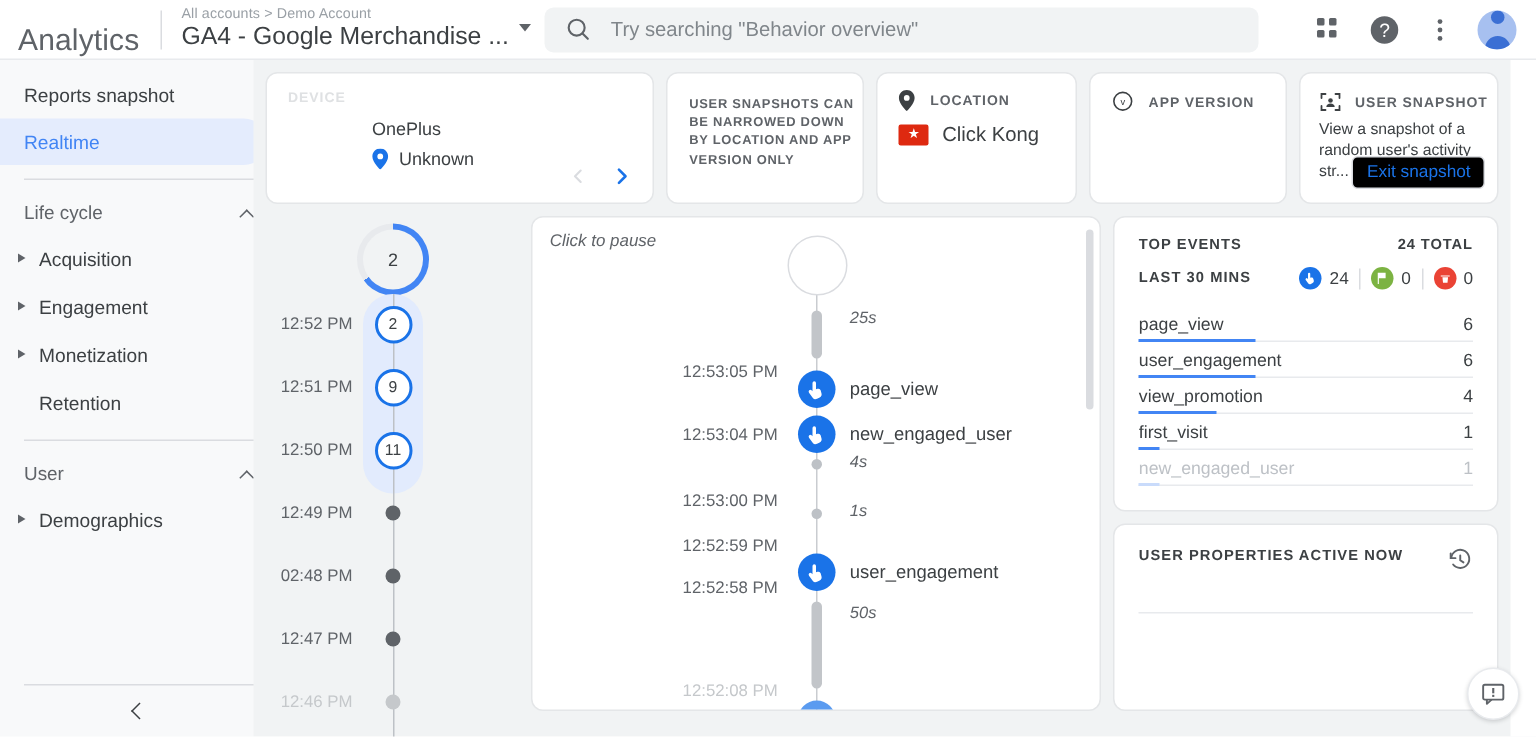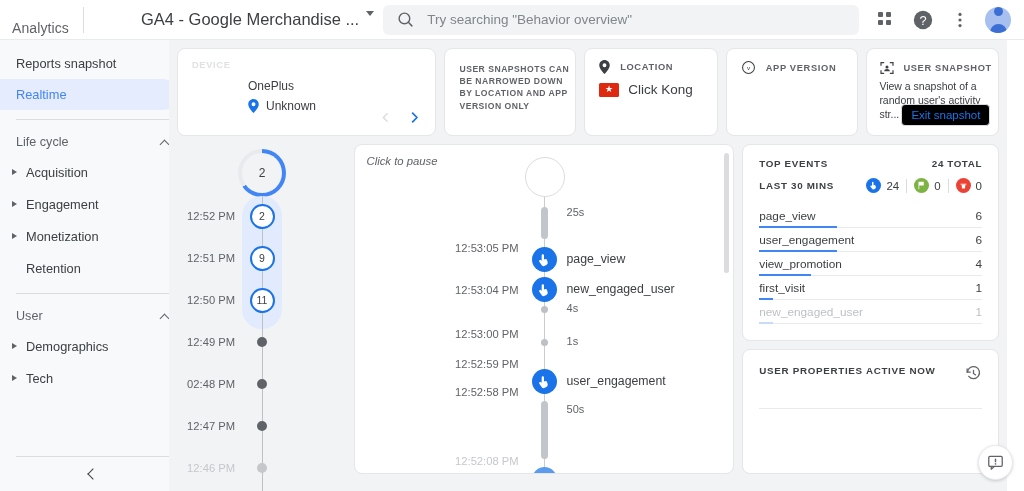--- a/index.html
+++ b/index.html
@@ -10,27 +10,27 @@
   }
   body { position: relative; }
 
   
   .topbar {
     position: absolute; top: 0; left: 0; width: 1024px; height: 40px;
     background: #fff; display: flex; align-items: center;
     border-bottom: 1px solid #e8eaed;
   }
   .brand {
-    font-size: 14px; color: #5f6368; letter-spacing: .1px;
+    font-size: 20px; color: #5f6368; letter-spacing: .1px;
     padding: 0 14px 0 12px; white-space: nowrap; margin-top: 16px;
   }
   .vdiv { width: 1px; height: 26px; background: #dadce0; }
   .prop-block { padding-left: 13px; line-height: 1.05; }
   .prop-crumb { font-size: 9.5px; color: #9aa0a6; letter-spacing: .1px; white-space: nowrap; }
-  .prop-row { display: flex; align-items: flex-start; gap: 7px; margin-top: 1px; margin-left: 44px; }
+  .prop-row { display: flex; align-items: flex-start; gap: 7px; margin-top: 1px; }
   .prop-name { font-size: 16.5px; color: #3c4043; white-space: nowrap; }
   .caret-down {
     width: 0; height: 0; border-left: 4.5px solid transparent;
     border-right: 4.5px solid transparent; border-top: 5px solid #5f6368;
   }
   .searchwrap {
     margin-left: 9px; width: 476px; height: 30px; background: #f1f3f4;
     border-radius: 6px; display: flex; align-items: center; padding: 0 14px; gap: 13px;
   }
   .search-input {
@@ -186,21 +186,21 @@
     border-radius: 50%; background: #fff; border: 1px solid #dadce0;
   }
   .s-row { position: absolute; left: 0; width: 384px; height: 22px; display: flex; align-items: center; }
   .s-time { width: 176px; text-align: right; padding-right: 12px; font-size: 11.2px; color: #5f6368; }
   .s-time.faded { color: #c5c8cb; }
   .s-ico {
     position: absolute; left: 177px; width: 25px; height: 25px; border-radius: 50%;
     background: #1a73e8; display: flex; align-items: center; justify-content: center;
   }
   .s-name { position: absolute; left: 212px; font-size: 12.3px; color: #3c4043; }
-  .s-gap { position: absolute; left: 212px; font-size: 11px; color: #5f6368; }
+  .s-gap { position: absolute; left: 212px; font-size: 11px; color: #5f6368; font-style: italic; }
   .s-tick { position: absolute; left: 186px; width: 7px; height: 7px; border-radius: 50%; background: #bdc1c6; }
   .s-thumb { position: absolute; left: 186.5px; width: 7px; border-radius: 4px; background: #c2c5c9; }
   .s-scroll {
     position: absolute; right: 4px; top: 8px; width: 5px; height: 120px;
     border-radius: 3px; background: #dadce0;
   }
 
   
   .rightcol { width: 259px; }
   .panel-top { height: 197px; position: relative; padding: 13px 16px 0 16px; }
@@ -235,20 +235,21 @@
     display: flex; align-items: center; justify-content: center; cursor: pointer; z-index: 9;
   }
 </style>
 </head>
 <body>
 
 <div class="topbar">
   <div class="brand">Analytics</div>
   <div class="vdiv"></div>
   <div class="prop-block">
+    <div class="prop-crumb">All accounts &gt; Demo Account</div>
     <div class="prop-row">
       <span class="prop-name">GA4 - Google Merchandise ...</span>
       <span class="caret-down"></span>
     </div>
   </div>
 
   <div class="searchwrap">
     <svg width="17" height="17" viewBox="0 0 24 24">
       <path fill="none" stroke="#5f6368" stroke-width="2" d="M10.5 3a7.5 7.5 0 1 0 0 15 7.5 7.5 0 0 0 0-15z"></path>
       <path stroke="#5f6368" stroke-width="2" stroke-linecap="round" d="M16 16l5 5"></path>
@@ -324,24 +325,20 @@
 
   <div class="nav-sep"></div>
 
   <div class="nav-group">
     <span>User</span>
     <span class="chev-up"></span>
   </div>
   <div class="nav-sub">
     <span class="tri-right"></span>
     <span>Demographics</span>
-  </div>
-  <div class="nav-sub">
-    <span class="tri-right"></span>
-    <span>Tech</span>
   </div>
 
   <div class="sb-foot">
     <div class="sb-foot-line"></div>
     <div class="collapse-btn">
       <span class="chev-left"></span>
     </div>
   </div>
 </div>
 

